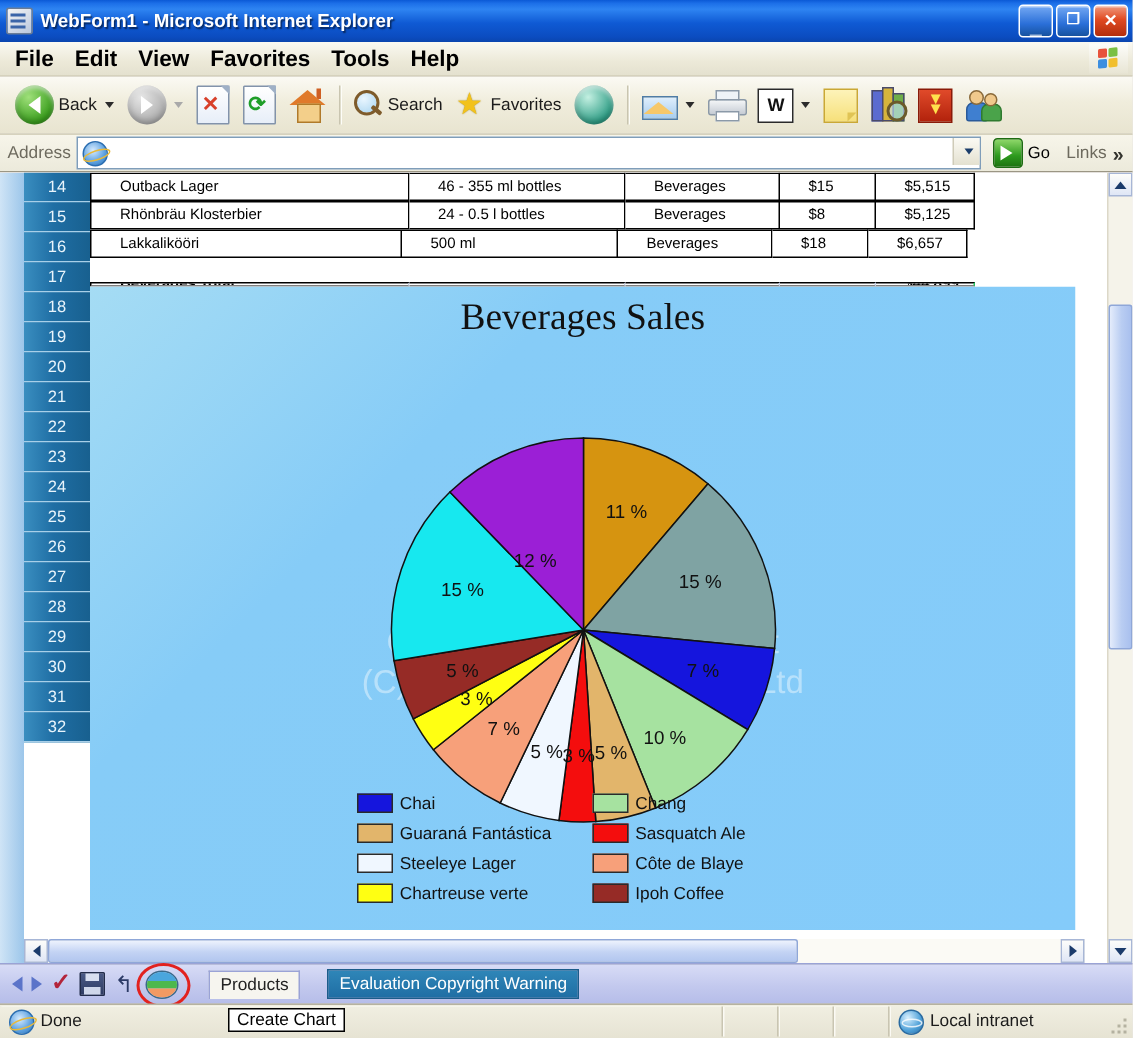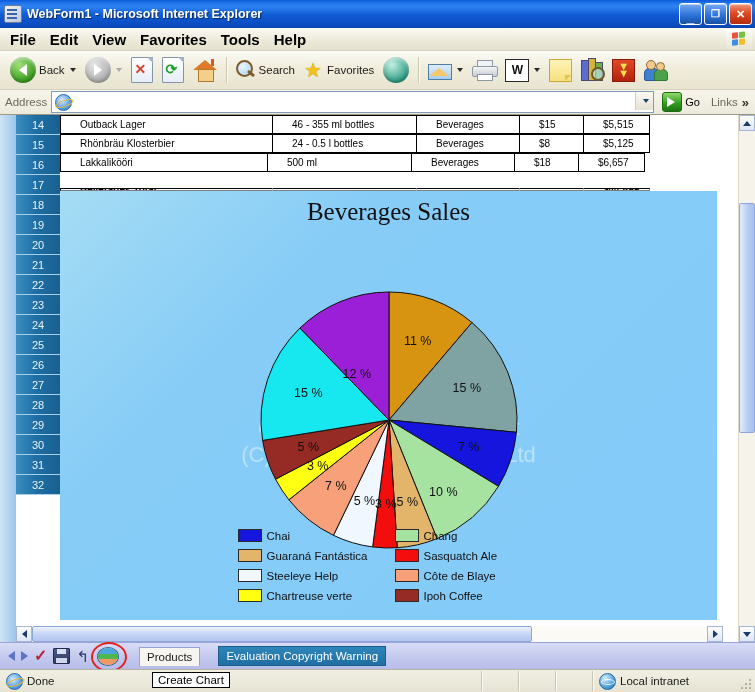--- a/index.html
+++ b/index.html
@@ -528,21 +528,21 @@
             <div class="lgi">
               <span class="swatch" style="background:#e2b56b"></span>
               <span>Guaraná Fantástica</span>
             </div>
             <div class="lgi">
               <span class="swatch" style="background:#f40d0d"></span>
               <span>Sasquatch Ale</span>
             </div>
             <div class="lgi">
               <span class="swatch" style="background:#f0f7ff"></span>
-              <span>Steeleye Help</span>
+              <span>Steeleye Lager</span>
             </div>
             <div class="lgi">
               <span class="swatch" style="background:#f7a07a"></span>
               <span>Côte de Blaye</span>
             </div>
             <div class="lgi">
               <span class="swatch" style="background:#ffff12"></span>
               <span>Chartreuse verte</span>
             </div>
             <div class="lgi">

